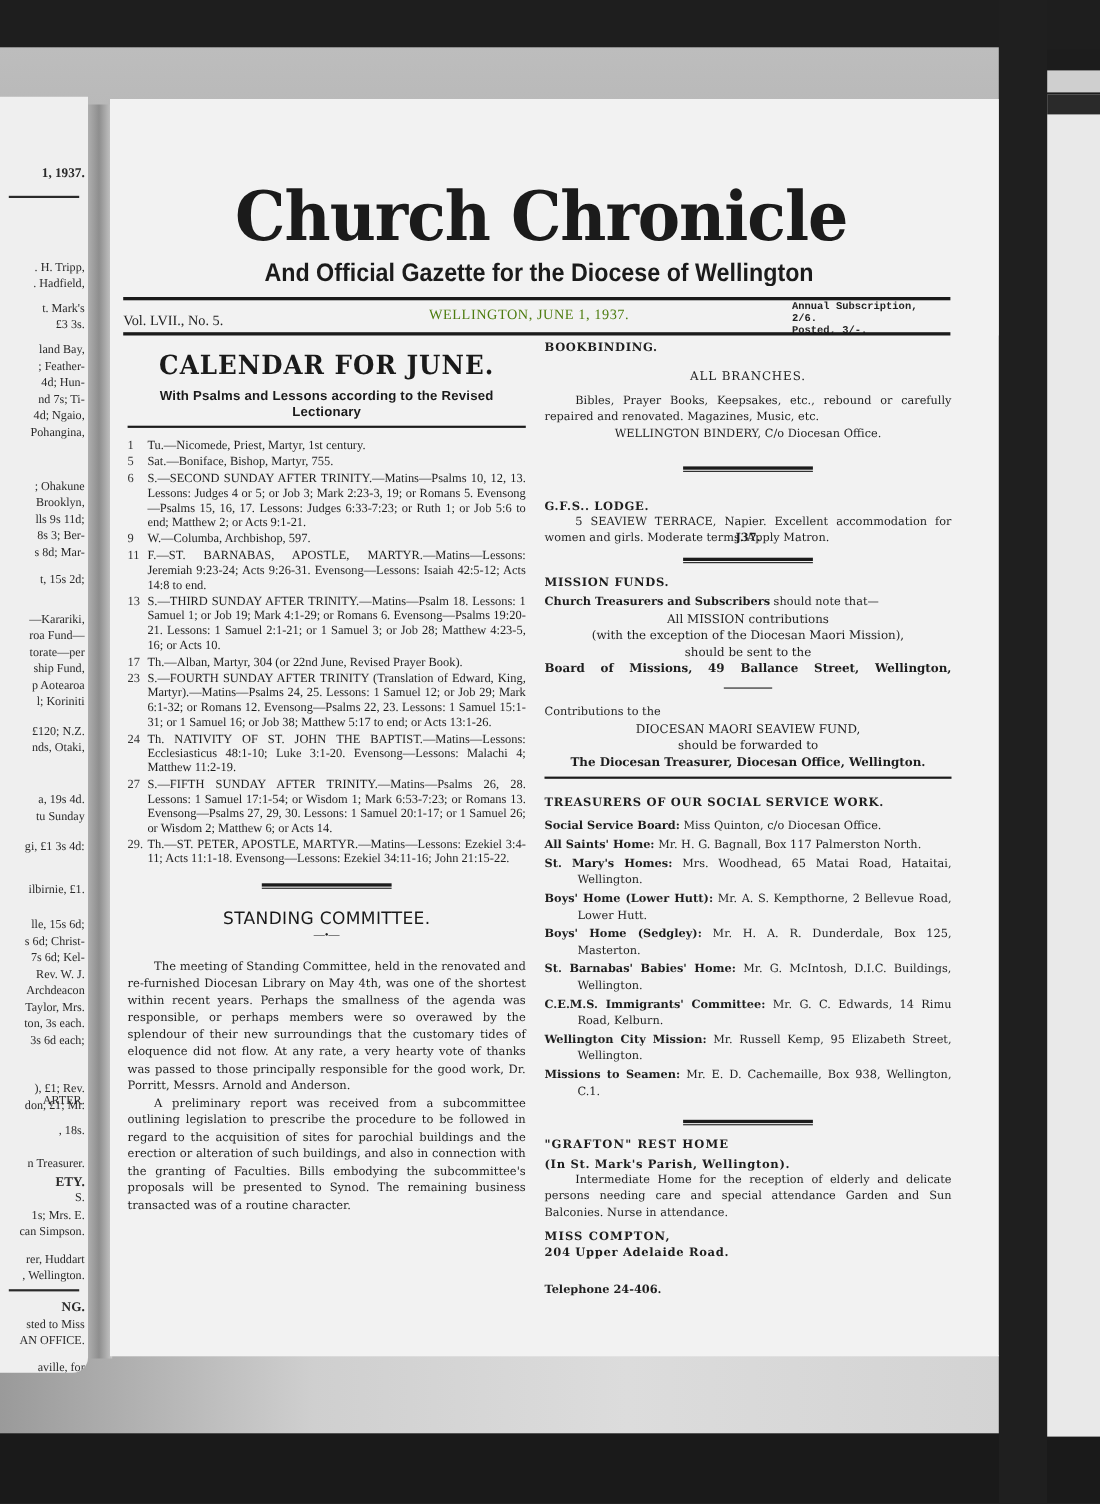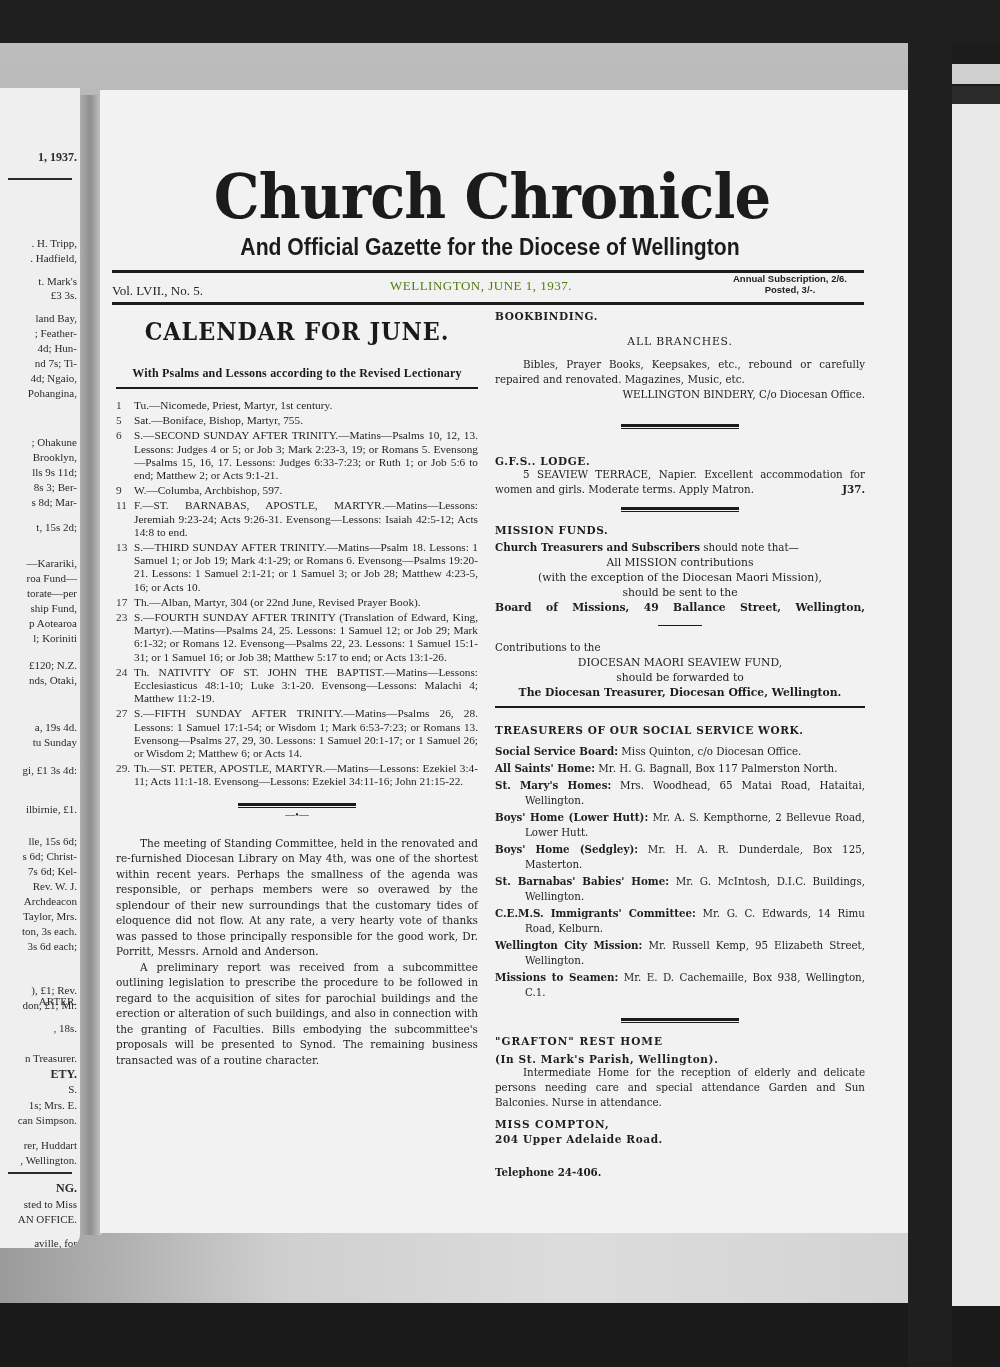--- a/index.html
+++ b/index.html
@@ -23,43 +23,43 @@
   .frag-rule { position: absolute; left: 8px; width: 64px; border-top: 2px solid #2a2a2a; }
 
   
   .page { position: absolute; left: 100px; top: 90px; width: 808px; height: 1143px; background: #f2f2f2; }
 
   .masthead-title { position: absolute; left: 62px; top: 72px; width: 660px; text-align: center; font-family: "DejaVu Serif", serif; font-weight: bold; font-size: 62px; letter-spacing: -1px; line-height: 70px; color: #1b1b1b; transform: scaleX(0.93); transform-origin: center; }
   .masthead-sub { position: absolute; left: 40px; top: 143px; width: 700px; text-align: center; font-family: "Liberation Sans", sans-serif; font-weight: bold; font-size: 23px; line-height: 28px; color: #1b1b1b; transform: scaleX(0.92); }
   .rule-thick { position: absolute; height: 0; border-top: 3px solid #1b1b1b; }
   .issue-vol { position: absolute; left: 12px; top: 193px; font-size: 13px; color: #222; }
   .issue-date { position: absolute; left: 290px; top: 188px; font-size: 13px; letter-spacing: 0.5px; color: #4d7c0f; }
-  .issue-sub { position: absolute; left: 620px; top: 183px; width: 140px; text-align: center; font-size: 9.5px; line-height: 11px; font-weight: bold; font-family: Liberation Sans, sans-serif; color: #222; }
+  .issue-sub { position: absolute; left: 620px; top: 183px; width: 140px; text-align: left; font-size: 9.5px; line-height: 11px; font-weight: bold; font-family: Liberation Mono, monospace; color: #222; }
 
   
   .col-left { position: absolute; left: 16px; top: 226px; width: 362px; }
   .cal-title { text-align: center; font-family: "DejaVu Serif", serif; font-weight: bold; font-size: 24px; letter-spacing: 1px; line-height: 32px; transform: scaleX(0.93); }
-  .cal-subtitle { text-align: center; font-family: Liberation Serif, serif; font-weight: bold; font-size: 12px; margin-top: 18px; letter-spacing: 0.2px; }
+  .cal-subtitle { text-align: center; font-family: Liberation Sans, sans-serif; font-weight: bold; font-size: 12px; margin-top: 5px; letter-spacing: 0.2px; }
   .cal-rule { border-top: 2px solid #1b1b1b; margin: 6px 0 10px 0; }
   .cal-entry { display: flex; font-size: 11.3px; line-height: 13.2px; margin-bottom: 2px; color: #1f1f1f; }
   .cal-day { width: 18px; flex: 0 0 18px; color: #333; }
   .cal-text { flex: 1; text-align: justify; }
   .double-rule { width: 118px; margin: 14px auto 0 auto; border-top: 3px solid #1b1b1b; border-bottom: 1px solid #1b1b1b; height: 5px; }
   .sc-title { text-align: center; font-family: "DejaVu Sans", sans-serif; font-size: 15.5px; margin-top: 18px; letter-spacing: 0.3px; }
   .ornament { text-align: center; font-size: 10px; line-height: 10px; margin-top: 2px; color: #1b1b1b; }
   .body-text { font-family: "DejaVu Serif", serif; font-size: 10.5px; line-height: 15.5px; text-align: justify; color: #1e1e1e; margin-top: 16px; }
   .body-text p { text-indent: 24px; }
 
   
   .col-right { position: absolute; left: 395px; top: 218px; width: 370px; font-family: "DejaVu Serif", serif; color: #1e1e1e; }
   .r-head { text-align: left; font-weight: bold; font-size: 10.5px; letter-spacing: 0.6px; }
   .r-center { text-align: center; font-size: 10.8px; line-height: 15px; }
   .r-para { font-size: 10.3px; line-height: 15px; text-align: justify; }
   .r-para.indent { text-indent: 28px; }
-  .r-right { text-align: right; font-size: 10.3px; line-height: 15px; }
+  .r-right { text-align: center; font-size: 10.3px; line-height: 15px; }
   .r-short-rule { width: 118px; margin: 12px auto; border-top: 3px solid #1b1b1b; border-bottom: 1px solid #1b1b1b; height: 5px; }
   .r-tiny-rule { width: 44px; margin: 10px auto 14px auto; border-top: 1px solid #1b1b1b; }
   .r-rule-full { border-top: 2px solid #1b1b1b; margin: 6px 0 16px 0; }
   .ss-entry { font-size: 10.3px; line-height: 15px; padding-left: 30px; text-indent: -30px; text-align: justify; margin-bottom: 2px; }
   .ss-entry b { font-weight: bold; }
   .bold { font-weight: bold; }
 </style>
 </head>
 <body>
 
@@ -190,20 +190,21 @@
           <span class="cal-day">27</span>
           <span class="cal-text">S.—FIFTH SUNDAY AFTER TRINITY.—Matins—Psalms 26, 28. Lessons: 1 Samuel 17:1-54; or Wisdom 1; Mark 6:53-7:23; or Romans 13. Evensong—Psalms 27, 29, 30. Lessons: 1 Samuel 20:1-17; or 1 Samuel 26; or Wisdom 2; Matthew 6; or Acts 14.</span>
         </div>
       <div class="cal-entry">
           <span class="cal-day">29.</span>
           <span class="cal-text">Th.—ST. PETER, APOSTLE, MARTYR.—Matins—Lessons: Ezekiel 3:4-11; Acts 11:1-18. Evensong—Lessons: Ezekiel 34:11-16; John 21:15-22.</span>
         </div>
     </div>
 
     <div class="double-rule"></div>
+    <div class="sc-title">STANDING COMMITTEE.</div>
     <div class="ornament">—•—</div>
     <div class="body-text">
       <p>The meeting of Standing Committee, held in the renovated and re-furnished Diocesan Library on May 4th, was one of the shortest within recent years. Perhaps the smallness of the agenda was responsible, or perhaps members were so overawed by the splendour of their new surroundings that the customary tides of eloquence did not flow. At any rate, a very hearty vote of thanks was passed to those principally responsible for the good work, Dr. Porritt, Messrs. Arnold and Anderson.</p>
       <p>A preliminary report was received from a subcommittee outlining legislation to prescribe the procedure to be followed in regard to the acquisition of sites for parochial buildings and the erection or alteration of such buildings, and also in connection with the granting of Faculties. Bills embodying the subcommittee's proposals will be presented to Synod. The remaining business transacted was of a routine character.</p>
     </div>
   </div>
 
   <div class="col-right">
     <div class="r-head" style="margin-top:2px">BOOKBINDING.</div>
     <div class="r-center" style="margin-top:12px; letter-spacing:0.8px">ALL BRANCHES.</div>

